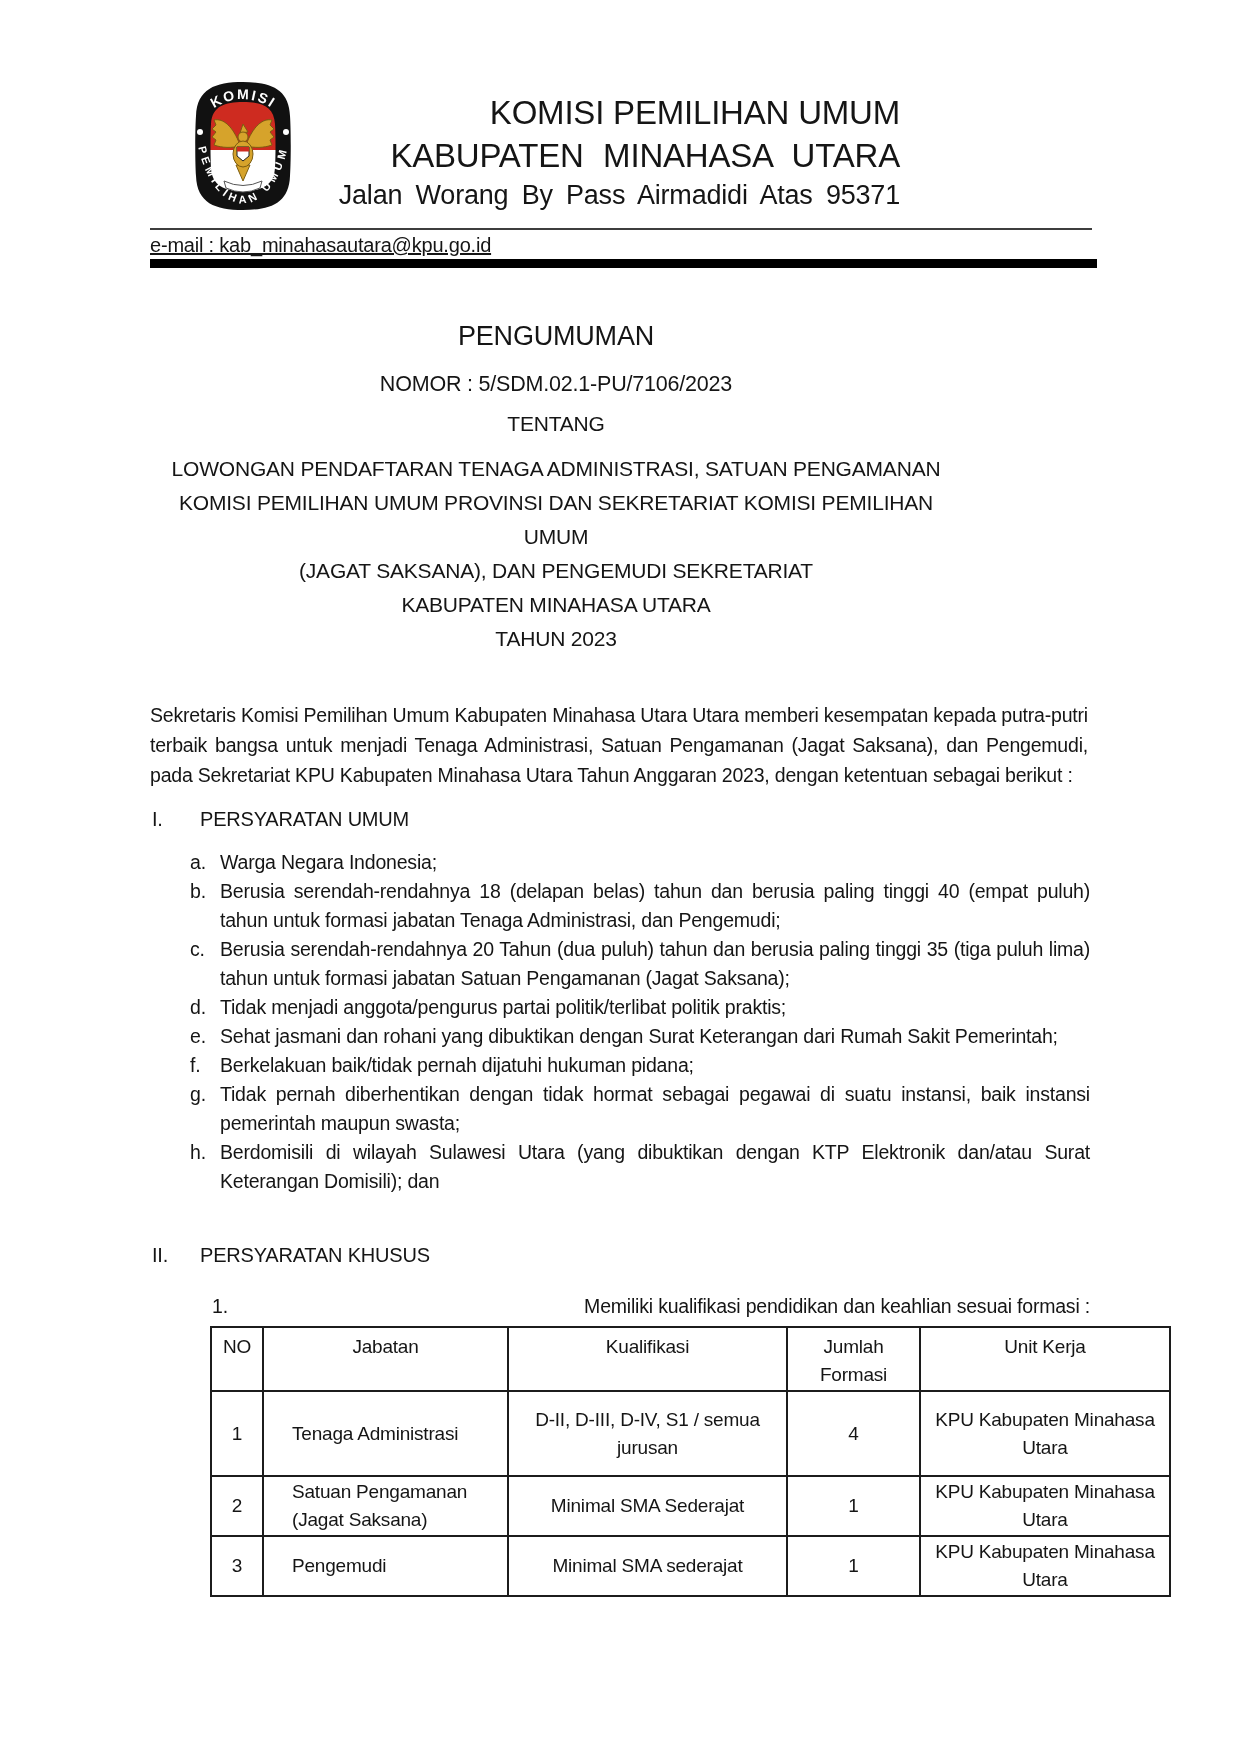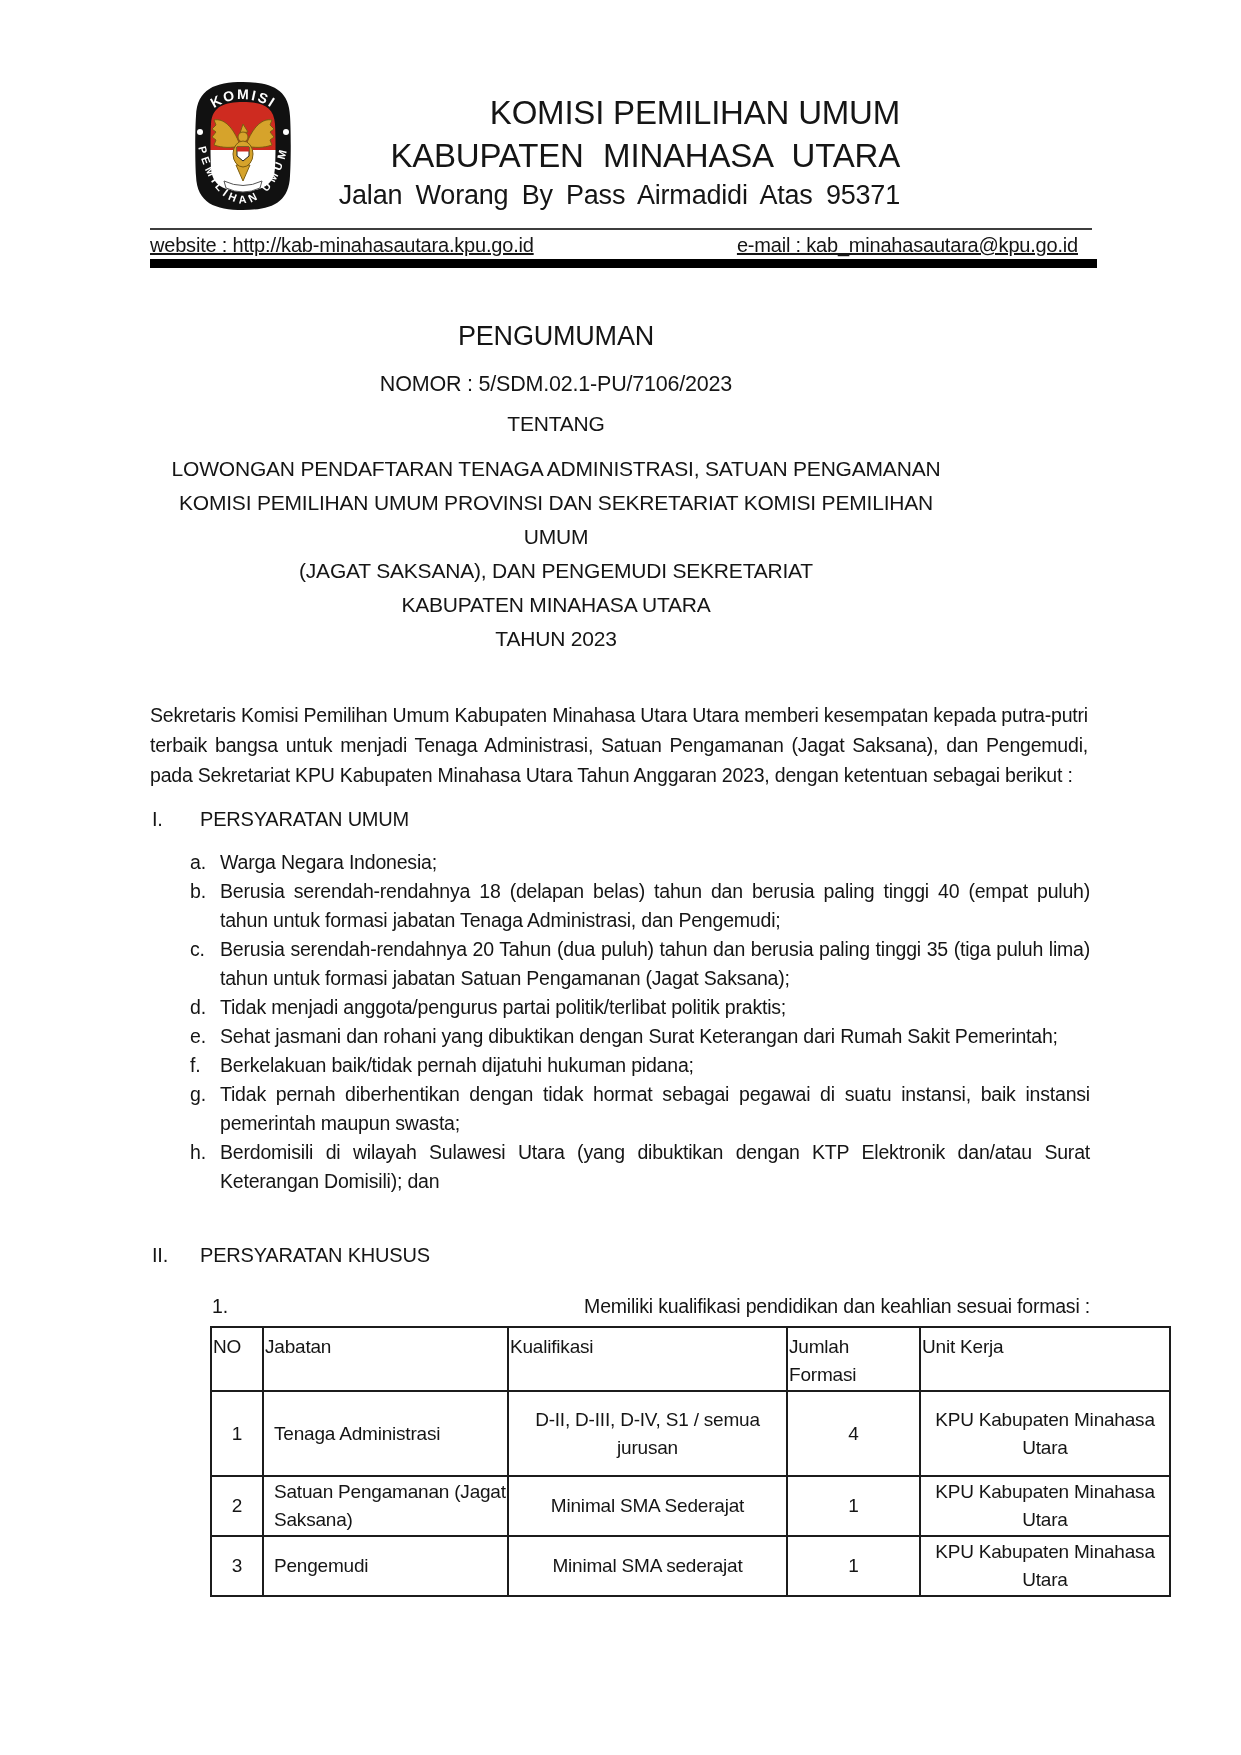--- a/index.html
+++ b/index.html
@@ -37,24 +37,24 @@
   .list-2 { margin-top:23px; }
   .item { display:flex; font-size:19.5px; line-height:29px; }
   .item .lbl { flex:none; width:30px; margin-left:40px; }
   .item .txt { flex:1; text-align:justify; }
   .item-num .lbl { margin-left:62px; width:28px; }
   .item-num .txt { text-align:right; }
   
   table.formasi { margin-left:60px; margin-top:5px; border-collapse:collapse; table-layout:fixed; width:959px;
                   font-size:19px; }
   table.formasi th, table.formasi td { border:2px solid #1c1c1c; line-height:28px; overflow:hidden; }
-  table.formasi th { font-weight:normal; vertical-align:top; padding-top:5px; text-align:left;border-radius:6px; }
+  table.formasi th { font-weight:normal; vertical-align:top; padding-top:5px; text-align:center;border-radius:6px; }
   .r-head { height:64px; } .r-1 { height:85px; } .r-2 { height:58px; } .r-3 { height:56px; }
   td.c-no, td.c-kual, td.c-jml, td.c-unit { text-align:center; vertical-align:middle; }
-  td.c-jab { text-align:left; padding-left:10px; vertical-align:middle;margin-left:44px; }
+  td.c-jab { text-align:left; padding-left:28px; vertical-align:middle;margin-left:44px; }
 </style>
 </head>
 <body>
 
 <div class="page">
 
   <div class="logo">
     <svg width="106" height="132" viewBox="0 0 106 132">
       <defs>
         <clipPath id="innerClip">
@@ -97,21 +97,20 @@
   </div>
 
   <div class="org">
     <div class="org-line1">KOMISI PEMILIHAN UMUM</div>
     <div class="org-line2">KABUPATEN MINAHASA UTARA</div>
     <div class="org-addr">Jalan Worang By Pass Airmadidi Atas 95371</div>
   </div>
 
   <div class="rule-thin"></div>
   <div class="contact">
-    <span>website : http://kab-minahasautara.kpu.go.id</span>
     <span>e-mail : kab_minahasautara@kpu.go.id</span>
   </div>
   <div class="rule-thick"></div>
 
   <div class="doc">
 
     <div class="center-block">
       <div class="t-title">PENGUMUMAN</div>
       <div class="t-nomor">NOMOR : 5/SDM.02.1-PU/7106/2023</div>
       <div class="t-tentang">TENTANG</div>

